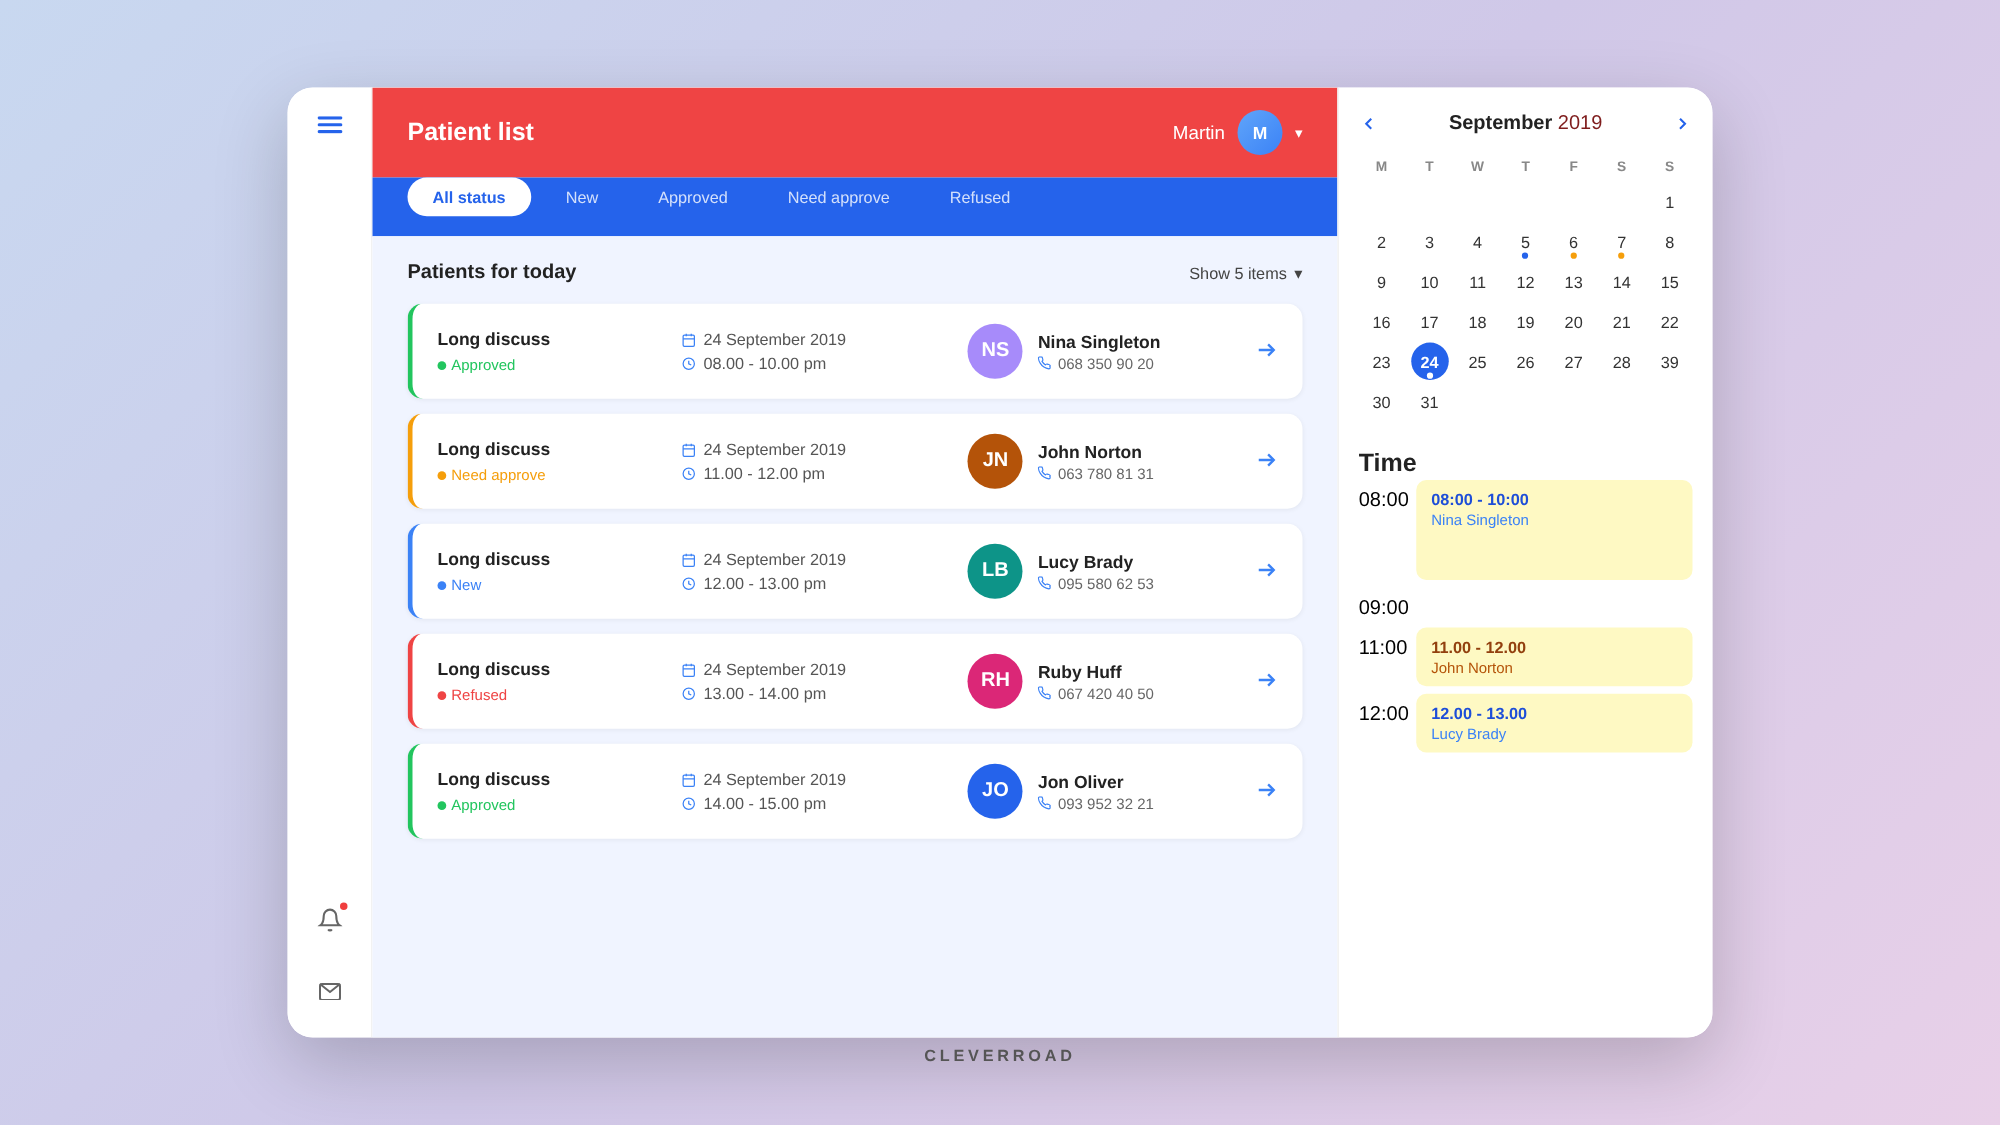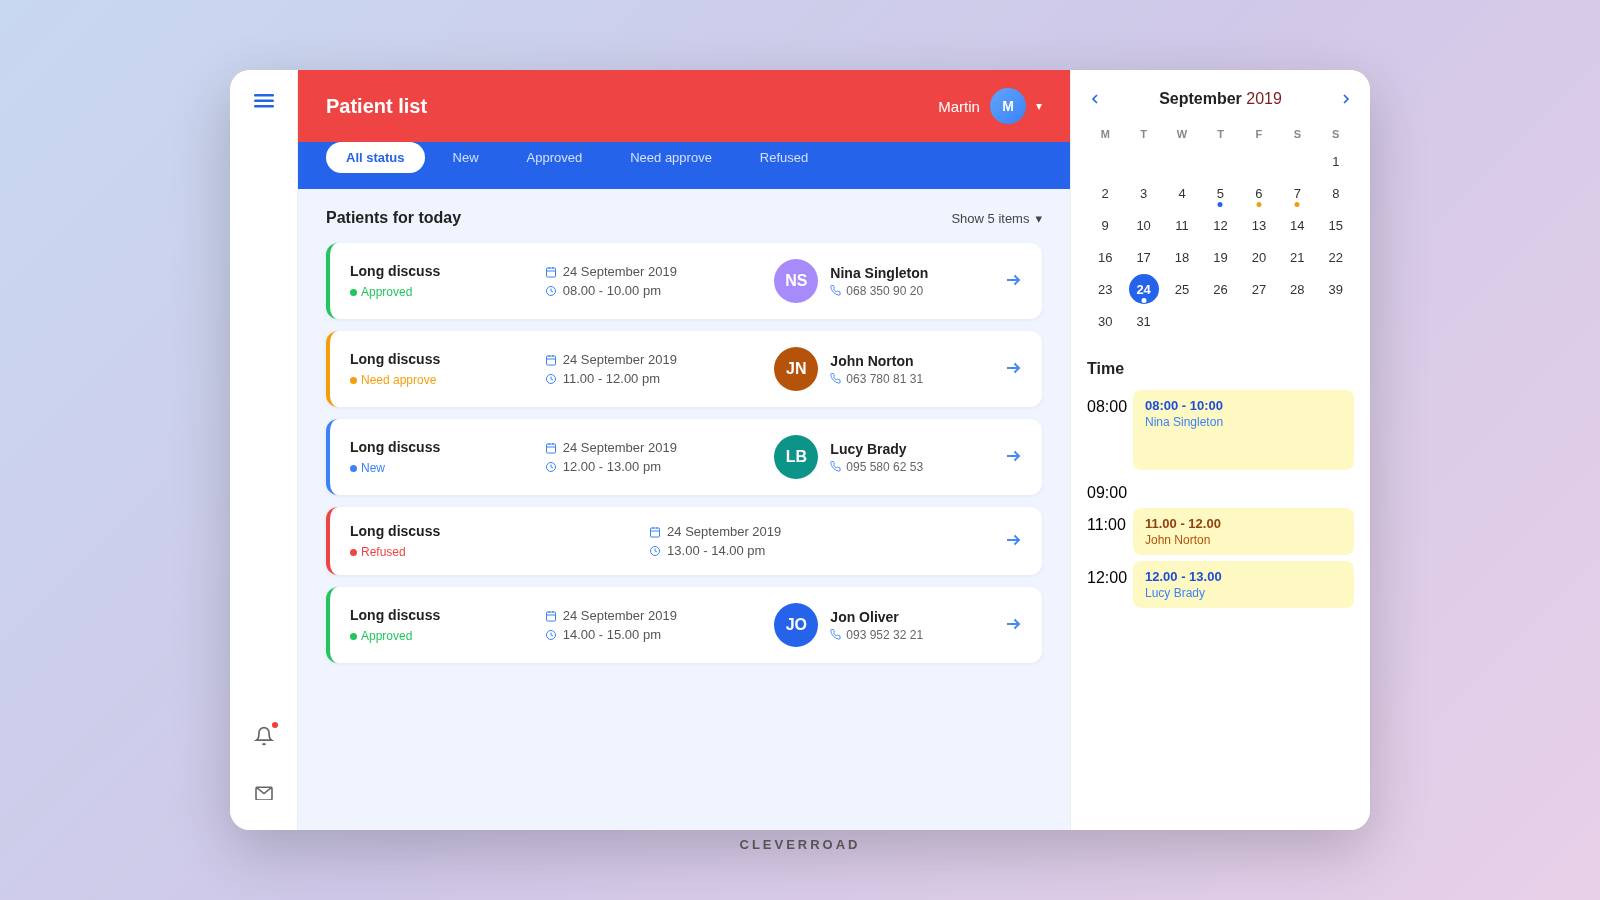--- a/index.html
+++ b/index.html
@@ -336,24 +336,24 @@
       border-radius: 50%;
       background: #2563eb;
     }
     .cal-day.has-dot-orange .dot { background: #f59e0b; }
     .cal-day.today .dot { background: #fff; }
     
     .time-section {
       margin-top: 8px;
     }
     .time-label {
-      font-size: 16px;
+      font-size: 20px;
       font-weight: 700;
       color: #222;
-      margin-bottom: 12px;
+      margin-bottom: 1px;
     }
     .time-row {
       display: flex;
       gap: 10px;
       margin-bottom: 6px;
       align-items: flex-start;
     }
     .time-marker {
       font-size: 16px;
       color: #000000;
@@ -618,20 +618,34 @@
                   <line x1="3" y1="10" x2="21" y2="10"></line>
                 </svg>
         <span>24 September 2019</span>
       </div>
       <div class="card-time">
         <svg width="12" height="12" viewBox="0 0 24 24" fill="none" stroke="#3b82f6" stroke-width="2">
                   <circle cx="12" cy="12" r="9"></circle>
                   <polyline points="12 7 12 12 16 14"></polyline>
                 </svg>
         <span>13.00 - 14.00 pm</span>
+      </div>
+    </div>
+    <div class="card-patient">
+      <div class="patient-avatar" style="background:#db2777">
+        <div class="patient-avatar-inner">RH</div>
+      </div>
+      <div>
+        <div class="patient-name">Ruby Huff</div>
+        <div class="patient-phone">
+          <svg width="11" height="11" viewBox="0 0 24 24" fill="none" stroke="#3b82f6" stroke-width="2">
+                    <path d="M22 16.92v3a2 2 0 0 1-2.18 2 19.79 19.79 0 0 1-8.63-3.07A19.5 19.5 0 0 1 4.69 12 19.79 19.79 0 0 1 1.61 3.39 2 2 0 0 1 3.6 1.21h3a2 2 0 0 1 2 1.72 12.84 12.84 0 0 0 .7 2.81 2 2 0 0 1-.45 2.11L7.91 9a16 16 0 0 0 6.08 6.08l.91-.91a2 2 0 0 1 2.11-.45 12.84 12.84 0 0 0 2.81.7A2 2 0 0 1 21.73 17z"></path>
+                  </svg>
+          <span>067 420 40 50</span>
+        </div>
       </div>
     </div>
     <button class="arrow-btn">
       <svg width="18" height="14" viewBox="0 0 24 18" fill="none" stroke="#3b82f6" stroke-width="2.5">
                 <line x1="4" y1="9" x2="20" y2="9"></line>
                 <polyline points="14 3 20 9 14 15"></polyline>
               </svg>
     </button>
   </div>
           <div class="patient-card approved">

